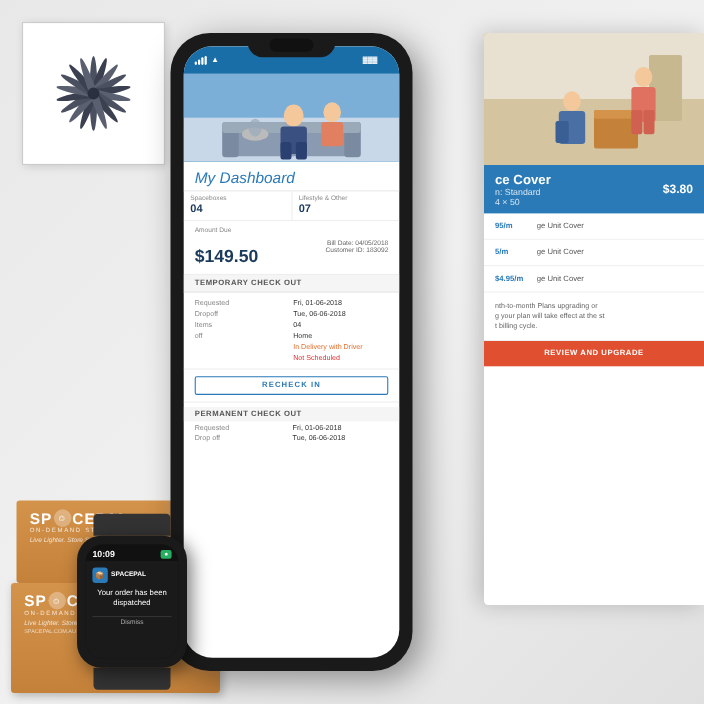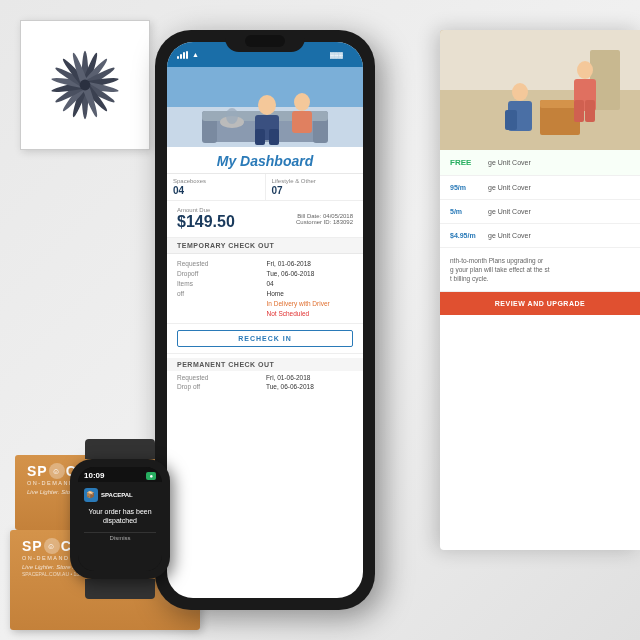--- a/index.html
+++ b/index.html
@@ -120,23 +120,22 @@
     }
 
     .dashboard-header {
       background: white;
       padding: 6px 10px 4px;
       border-bottom: 1px solid #e8e8e8;
     }
 
     .dashboard-title {
       font-size: 14px;
-      font-weight: 700;
+      font-weight: 400;
       color: #1a3a5c;
-      text-align: center;
     }
 
     .dashboard-title span {
       font-style: italic;
       color: #2a7ab8;
     }
 
     .dashboard-metrics {
       display: flex;
       gap: 0;
@@ -178,20 +177,21 @@
 
     .amount-label {
       font-size: 6px;
       color: #888;
     }
 
     .amount-value {
       font-size: 16px;
       font-weight: 700;
       color: #1a3a5c;
+      margin-top: 12px;
     }
 
     .amount-details {
       text-align: right;
     }
 
     .amount-detail-text {
       font-size: 6px;
       color: #666;
     }
@@ -365,21 +365,21 @@
       font-weight: 700;
       text-align: center;
       letter-spacing: 0.5px;
       cursor: pointer;
     }
 
     
     .watch {
       position: absolute;
       left: 55px;
-      bottom: 46px;
+      bottom: 18px;
       width: 130px;
       height: 155px;
       z-index: 20;
     }
 
     .watch-body {
       width: 100px;
       height: 120px;
       background: #1a1a1a;
       border-radius: 22px;
@@ -627,26 +627,30 @@
         <rect x="68" y="71" width="24" height="30" fill="#4a6fa5" rx="3"></rect>
         <rect x="65" y="80" width="12" height="20" fill="#3a5f95" rx="2"></rect>
 
         <ellipse cx="145" cy="40" rx="8" ry="9" fill="#f4c89a"></ellipse>
         <rect x="134" y="49" width="22" height="32" fill="#e07060" rx="3"></rect>
         <rect x="134" y="70" width="10" height="22" fill="#d06050" rx="2"></rect>
         <rect x="145" y="70" width="10" height="22" fill="#d06050" rx="2"></rect>
       </svg>
     </div>
 
+    <div class="tablet-header-bar">
+      <div>
+        <div class="tablet-title">ce Cover</div>
+        <div class="tablet-subtitle">n: Standard</div>
+        <div class="tablet-subtitle">4 × 50</div>
+      </div>
+      <div class="tablet-price">$3.80</div>
+    </div>
 
     <div class="tablet-plans">
-      <div class="plan-row free">
-        <span class="plan-badge">FREE</span>
-        <span class="plan-name">ge Unit Cover</span>
-      </div>
       <div class="plan-row">
         <span class="plan-badge paid">95/m</span>
         <span class="plan-name">ge Unit Cover</span>
       </div>
       <div class="plan-row">
         <span class="plan-badge paid">5/m</span>
         <span class="plan-name">ge Unit Cover</span>
       </div>
       <div class="plan-row">
         <span class="plan-badge paid">$4.95/m</span>

